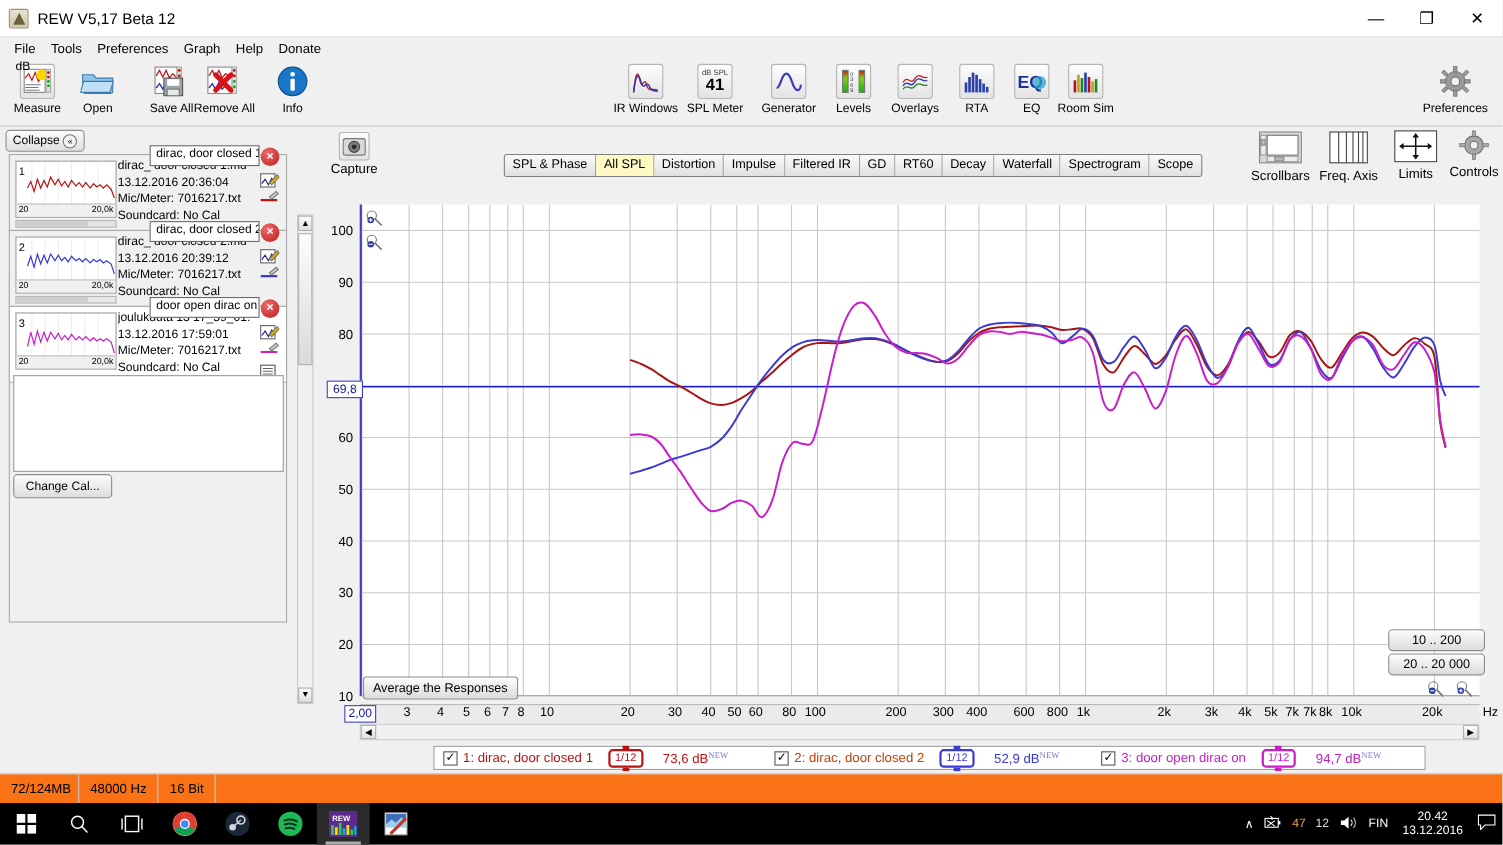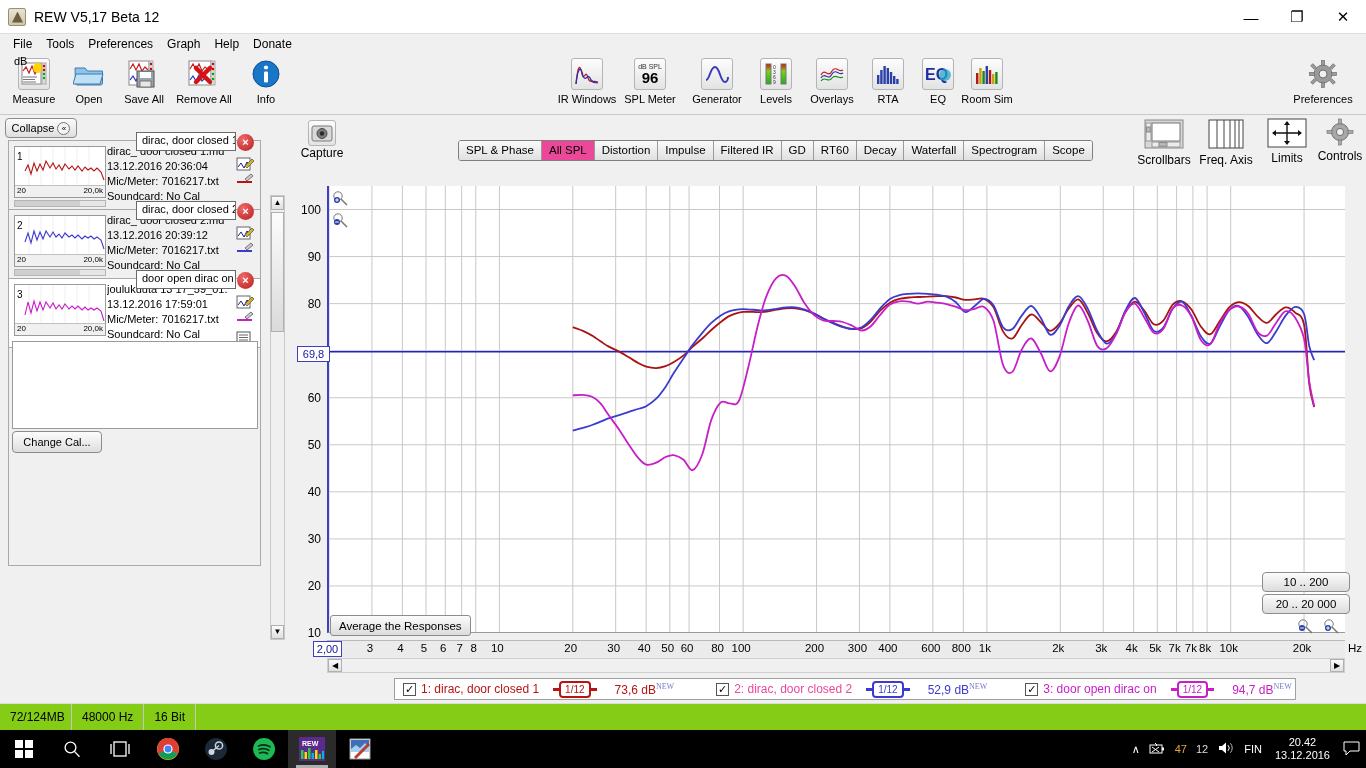--- a/index.html
+++ b/index.html
@@ -133,21 +133,21 @@
   #capturebtn{ position:absolute; left:10px; top:4px; width:50px; text-align:center; }
   #tabs{
     position:absolute; left:171px; top:24px; display:flex;
     border:1px solid #7f7f7f; border-radius:3px; overflow:hidden; height:21px;
   }
   .tab{
     padding:0 7px; height:19px; line-height:19px; font-size:11.5px;
     background:linear-gradient(#fafafa,#e0e0e0); border-right:1px solid #9a9a9a; color:#000;
   }
   .tab:last-child{ border-right:none; }
-  .tab.active{ background:#ec4899; }
+  .tab.active{ background:#fef9c3; }
 
   .rbtn{ position:absolute; top:2px; width:70px; text-align:center; }
   #ylabel{ position:absolute; left:14px; top:55px; font-size:11px; }
   #yaxis{
     position:absolute; left:287px; top:185px; width:38px; height:448px;
   }
   .ytick{ position:absolute; right:4px; font-size:12px; color:#000; transform:translateY(-50%); }
   #plot{
     position:absolute; left:327px; top:186px; width:1018px; height:447px;
     background:#ffffff; border-left:2px solid #3f3fbf; border-bottom:1px solid #9a9a9a;
@@ -195,31 +195,31 @@
     position:absolute; left:0; top:677px; width:1366px; height:25px; background:#f0f0f0;
   }
   #legendbox{
     position:absolute; left:394px; top:1px; width:902px; height:22px;
     background:#fff; border:1px solid #a0a0a0; display:flex; align-items:center;
   }
   .leg{ display:flex; align-items:center; height:100%; }
   .cb{ width:13px;height:13px;border:1px solid #555;background:#fff;margin-right:5px;
        font-size:11px;line-height:11px;text-align:center;}
   .legname{ font-size:12px; margin-right:14px; white-space:nowrap; }
-  .smooth{ display:flex; align-items:center; margin-right:18px; }
+  .smooth{ display:flex; align-items:center; margin-right:18px;flex-direction:column; }
   .smoothbox{ border:2px solid; border-radius:4px; padding:0px 4px; font-size:10px;
               background:#fff; line-height:13px;}
   .smoothline{ width:6px; height:3px; }
   .legval{ font-size:12px; white-space:nowrap; }
   .legval sup{ font-size:8px;font-family:Liberation Serif, serif; }
 
   
   #statusbar{
     position:absolute; left:0; top:703px; width:1366px; height:27px;
-    background:#84cc16; display:flex; align-items:center; font-size:12px;
+    background:#f97316; display:flex; align-items:center; font-size:12px;
     border-top:1px solid #dcdcdc;
   }
   #statusbar .cell{ height:100%; display:flex; align-items:center; padding:0 10px;
                     border-right:1px solid #c6c6c6; }
   #statusbar .cell:first-child{ width:72px; }
 
   
   #taskbar{
     position:absolute; left:0; top:730px; width:1366px; height:38px;
     background:#000; display:flex; align-items:center; color:#fff;
@@ -282,21 +282,21 @@
   <div class="tbtn" style="left:57px">
     <div class="ic">
       <svg width="32" height="26" viewBox="0 0 32 26">
         <path d="M2 7 h10 l2.5 3 h15 v12 a2 2 0 0 1 -2 2 h-23 a2 2 0 0 1 -2 -2 z" fill="#8fc4ea" stroke="#3b7bb0"></path>
         <path d="M3 13 h27 l-3 10 h-27 z" fill="#bfe0f5" stroke="#3b7bb0"></path>
       </svg>
     </div>
     <div class="lb">Open</div>
   </div>
 
-  <div class="tbtn" style="left:112px">
+  <div class="tbtn" style="left:124px">
     <div class="ic">
       <svg width="32" height="28" viewBox="0 0 32 28">
         <rect x="1" y="1" width="20" height="24" fill="#fff" stroke="#888"></rect>
         <path d="M2 9 l3 -5 l3 6 l3 -6 l3 7 l3 -4 l3 3" fill="none" stroke="#c02020" stroke-width="1.2"></path>
         <path d="M2 20 l3 -4 l3 5 l3 -6 l3 6 l3 -3 l3 2" fill="none" stroke="#2030c0" stroke-width="1.2"></path>
         <rect x="21" y="1" width="4" height="24" fill="#ddd" stroke="#aaa"></rect>
         <circle cx="23" cy="4" r="1.2" fill="#c00"></circle>
           <circle cx="23" cy="9" r="1.2" fill="#c00"></circle>
         <circle cx="23" cy="14" r="1.2" fill="#0a0"></circle>
           <circle cx="23" cy="19" r="1.2" fill="#0a0"></circle>
@@ -345,21 +345,21 @@
         </svg>
       </div>
     </div>
     <div class="lb">IR Windows</div>
   </div>
 
   <div class="tbtn" style="left:618px">
     <div class="ic">
       <div class="icobox" style="flex-direction:column;line-height:1;">
         <span style="font-size:7px;color:#333;">dB SPL</span>
-        <span style="font-size:15px;font-weight:bold;color:#000;">96</span>
+        <span style="font-size:15px;font-weight:bold;color:#000;">41</span>
       </div>
     </div>
     <div class="lb">SPL Meter</div>
   </div>
 
   <div class="tbtn" style="left:685px">
     <div class="ic">
       <div class="icobox">
         <svg width="26" height="22" viewBox="0 0 26 22">
           <path d="M2 17 C6 17, 6 4, 11 4 C16 4, 16 19, 21 19 C23 19, 24 16, 24 14" fill="none" stroke="#3a3ab8" stroke-width="2"></path>
@@ -890,21 +890,21 @@
         <span class="smoothbox" style="border-color:#b81414;color:#b81414;">1/12</span>
         <span class="smoothline" style="background:#b81414"></span>
       </div>
       <div class="legval" style="color:#b81414">
         <span>73,6 dB</span><sup style="color:#7a7ad0">NEW</sup>
       </div>
     </div>
 
     <div class="leg" style="margin-left:42px">
       <div class="cb">✓</div>
-      <div class="legname" style="color:#ec4899">2: dirac, door closed 2</div>
+      <div class="legname" style="color:#c2410c">2: dirac, door closed 2</div>
       <div class="smooth">
         <span class="smoothline" style="background:#3b3bd0"></span>
         <span class="smoothbox" style="border-color:#3b3bd0;color:#3b3bd0;">1/12</span>
         <span class="smoothline" style="background:#3b3bd0"></span>
       </div>
       <div class="legval" style="color:#3b3bd0">
         <span>52,9 dB</span><sup style="color:#7a7ad0">NEW</sup>
       </div>
     </div>
 

